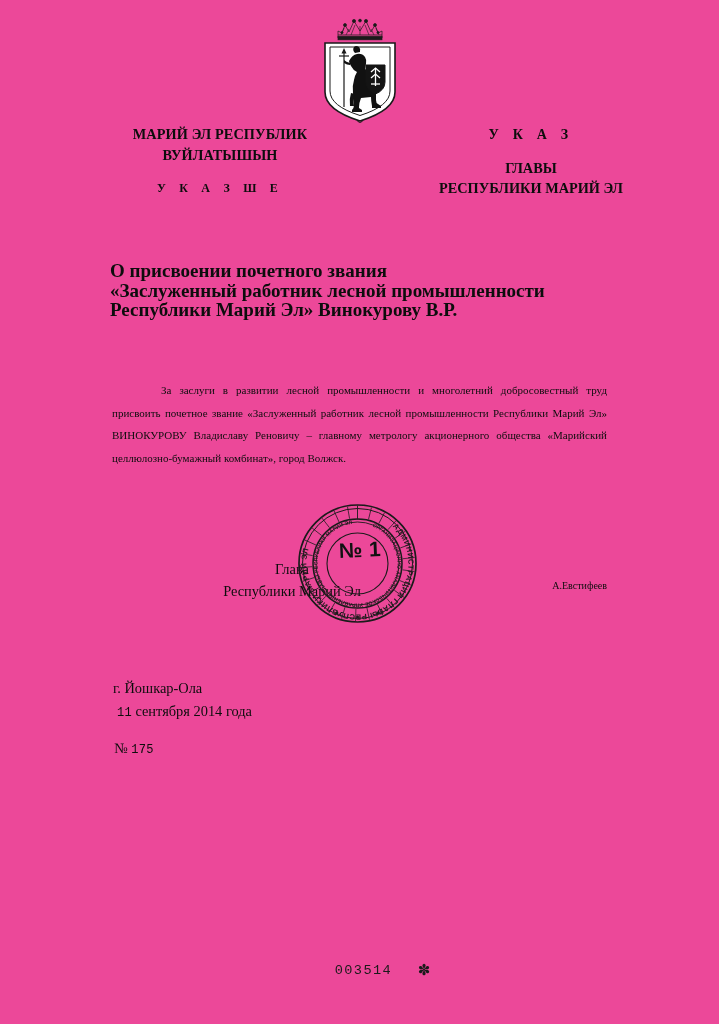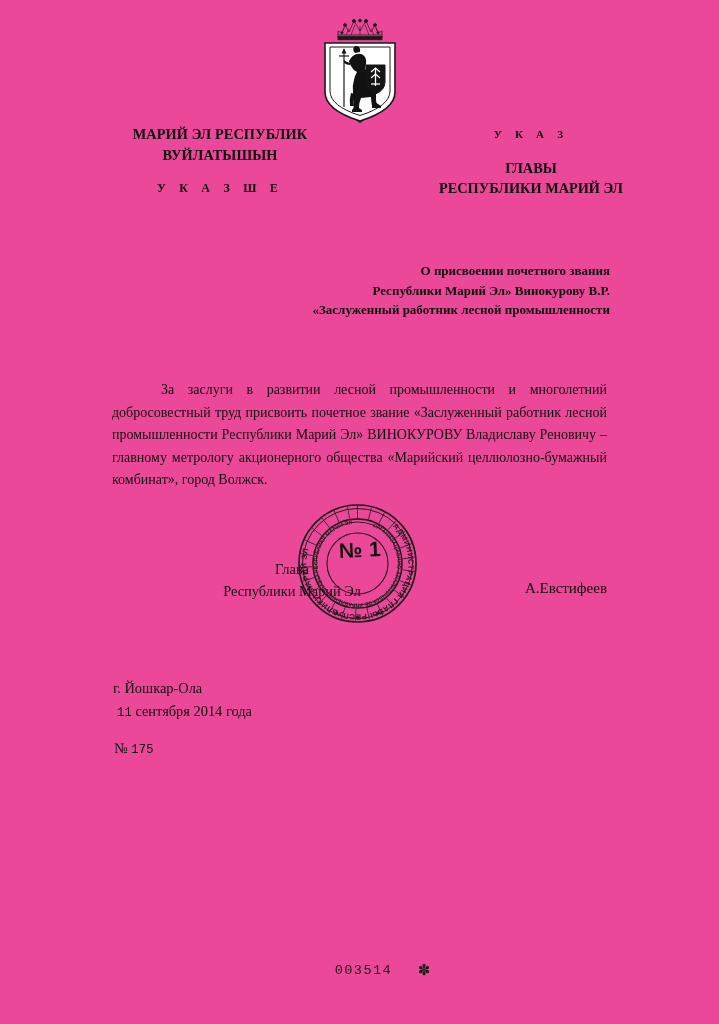--- a/index.html
+++ b/index.html
@@ -49,44 +49,44 @@
   .hdr-right { left: 382px; width: 298px; }
 
   .hdr .line1 { letter-spacing: 0.1px; }
   .hdr .decree {
     margin-top: 12px;
     letter-spacing: 5.2px;
     font-size: 12px;
   }
   .hdr-right .decree-top {
     letter-spacing: 5.2px;
-    font-size: 11px;
+    font-size: 14px;
     margin-bottom: 13px;
   }
   .hdr-right .sub { line-height: 20px; }
 
   
   .doc-title {
     position: absolute;
     top: 261px;
     left: 110px;
     width: 500px;
-    text-align: right;
+    text-align: left;
     font-weight: bold;
-    font-size: 13px;
+    font-size: 19px;
     line-height: 19.6px;
   }
 
   
   .body-text {
     position: absolute;
     top: 379px;
     left: 112px;
     width: 495px;
-    font-size: 14px;
+    font-size: 11px;
     line-height: 22.6px;
     text-align: justify;
     text-indent: 49px;
     hyphens: none;
   }
 
   
   .sign-block {
     position: absolute;
     top: 539px;
@@ -102,21 +102,21 @@
     width: 240px;
     text-align: center;
     font-size: 14.4px;
     line-height: 22px;
     white-space: pre-line;
   }
   .sign-name {
     position: absolute;
     right: 0;
     top: 22px;
-    font-size: 15px;
+    font-size: 10px;
     text-align: right;
   }
 
   
   .seal {
     position: absolute;
     left: 297px;
     top: 503px;
     width: 121px;
     height: 121px;
@@ -257,22 +257,22 @@
 
     <div class="hdr hdr-right">
       <div class="decree-top">У К А З</div>
       <div class="sub">ГЛАВЫ</div>
       <div class="sub">РЕСПУБЛИКИ МАРИЙ ЭЛ</div>
     </div>
   </div>
 
   <div class="doc-title">
     <div>О присвоении почетного звания</div>
+    <div>«Заслуженный работник лесной промышленности</div>
     <div>Республики Марий Эл» Винокурову В.Р.</div>
-    <div>«Заслуженный работник лесной промышленности</div>
   </div>
 
   <div class="body-text">За заслуги в развитии лесной промышленности и многолетний добросовестный труд присвоить почетное звание «Заслуженный работник лесной промышленности Республики Марий Эл» ВИНОКУРОВУ Владиславу Реновичу – главному метрологу акционерного общества «Марийский целлюлозно-бумажный комбинат», город Волжск.</div>
 
   <div class="sign-block">
     <div class="sign-office">Глава
 Республики Марий Эл</div>
     <div class="sign-name">А.Евстифеев</div>
   </div>
 

